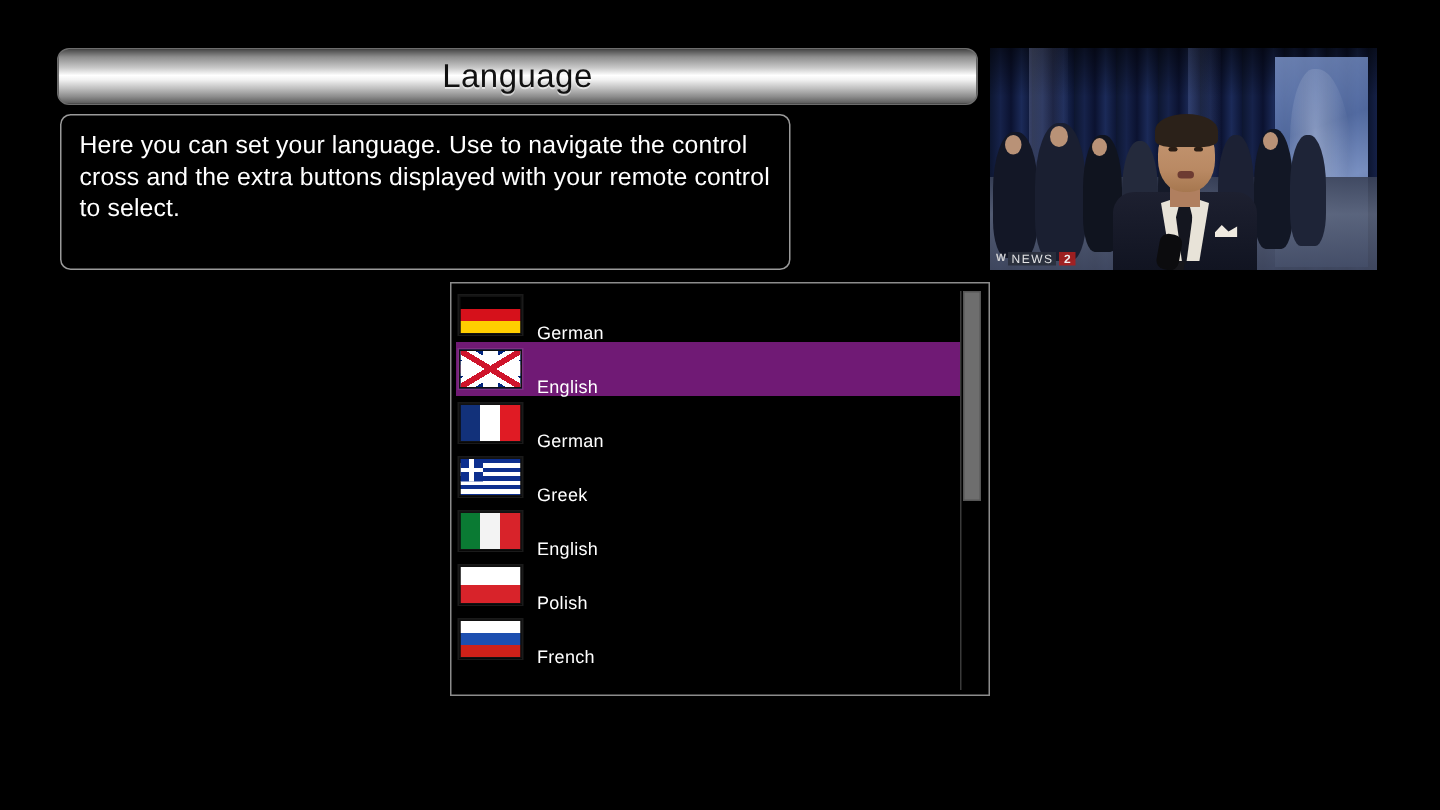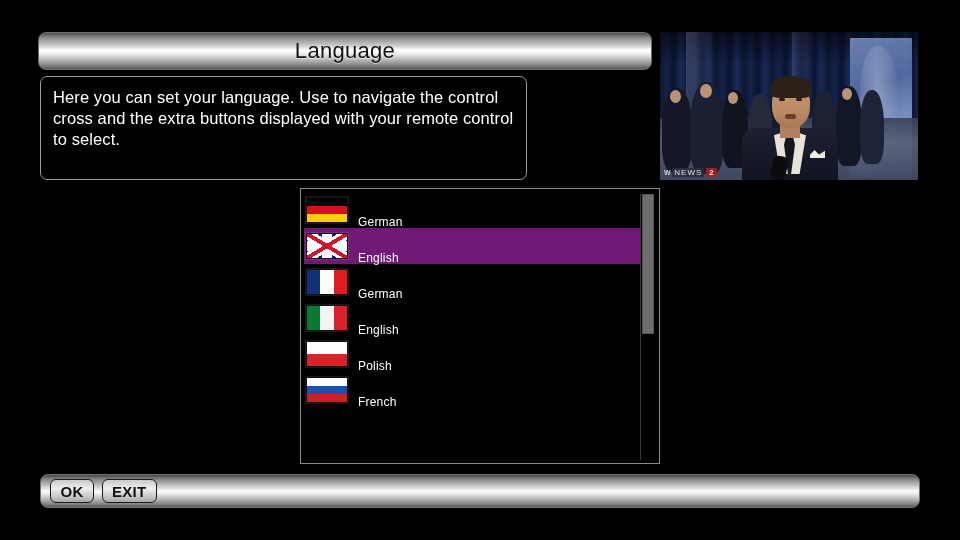--- a/index.html
+++ b/index.html
@@ -413,20 +413,24 @@
       <div class="lang-row selected">
         <span class="flag flag-uk"></span>
         <span class="lang-label">English</span>
       </div>
 
       <div class="lang-row">
         <span class="flag flag-fr"></span>
         <span class="lang-label">German</span>
       </div>
 
+      <div class="lang-row">
+        <span class="flag flag-gr"></span>
+        <span class="lang-label">Greek</span>
+      </div>
 
       <div class="lang-row">
         <span class="flag flag-it"></span>
         <span class="lang-label">English</span>
       </div>
 
       <div class="lang-row">
         <span class="flag flag-pl"></span>
         <span class="lang-label">Polish</span>
       </div>
@@ -435,22 +439,14 @@
         <span class="flag flag-ru"></span>
         <span class="lang-label">French</span>
       </div>
 
       <div class="scrollbar-track">
         <div class="scrollbar-thumb"></div>
       </div>
     </div>
   </div>
 
-  <div class="bottombar">
-    <div class="softkey">
-      <span>OK</span>
-    </div>
-    <div class="softkey">
-      <span>EXIT</span>
-    </div>
-  </div>
 
 </div>
 
 </body></html>

